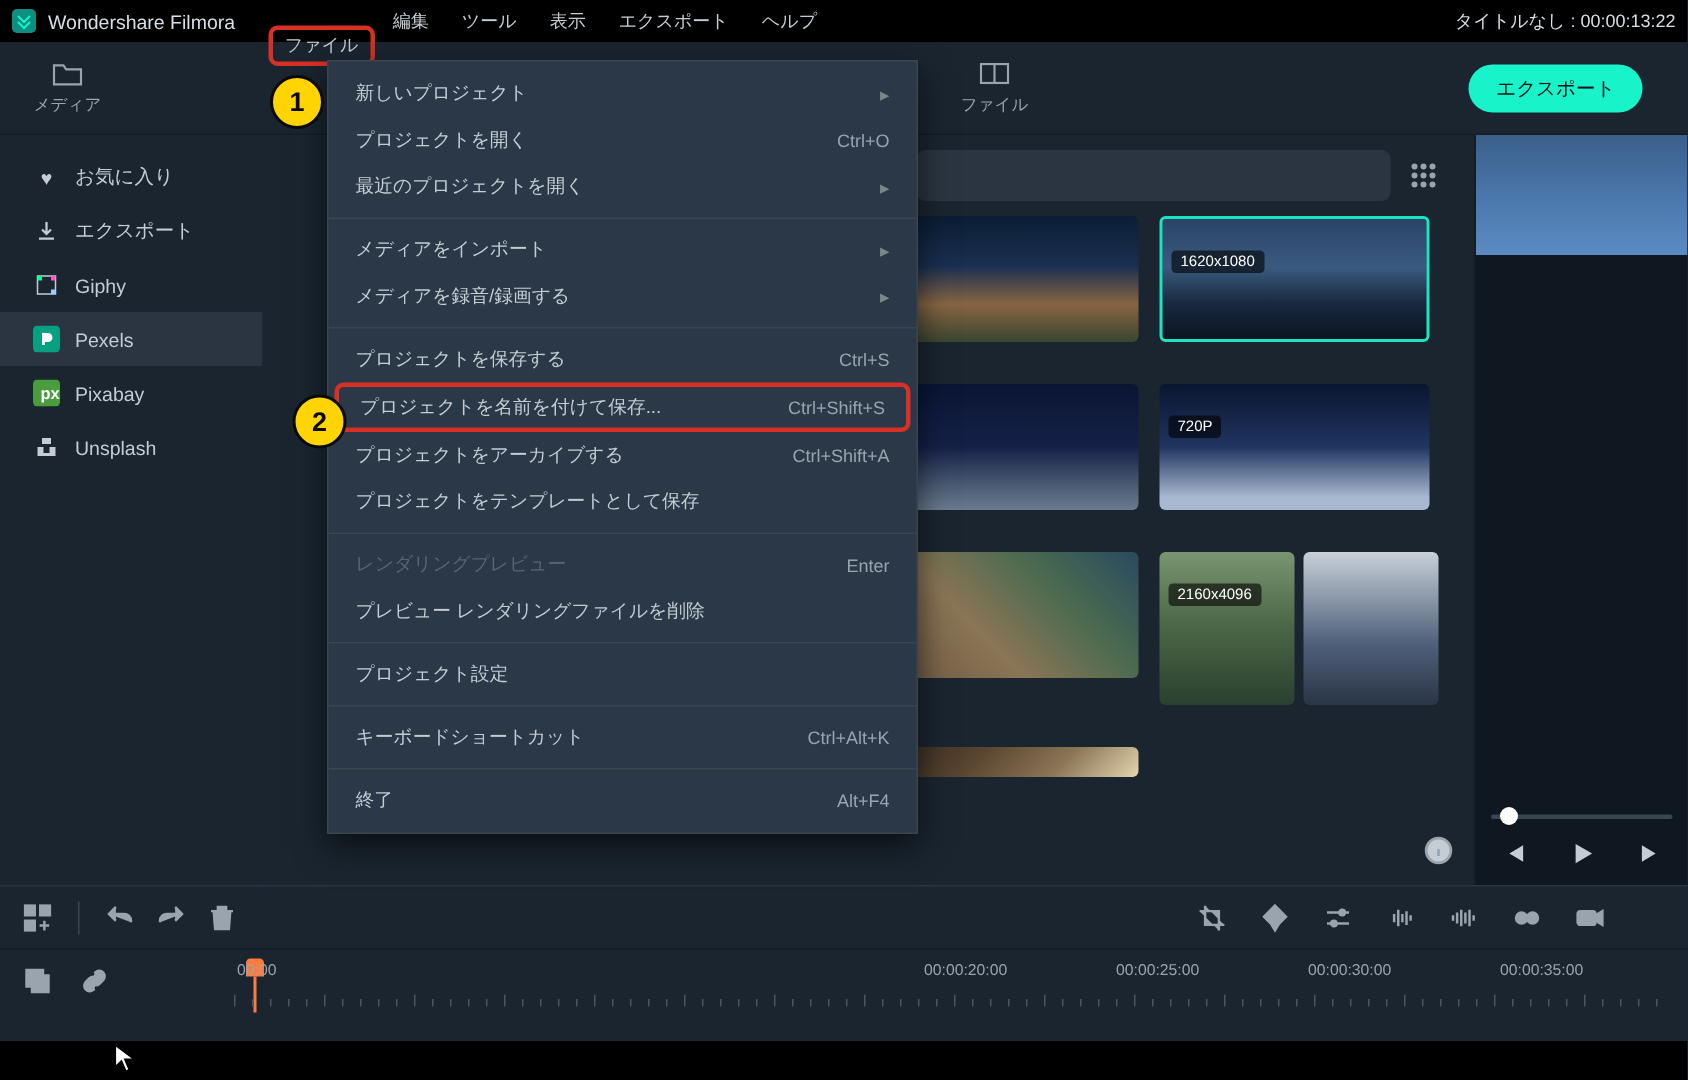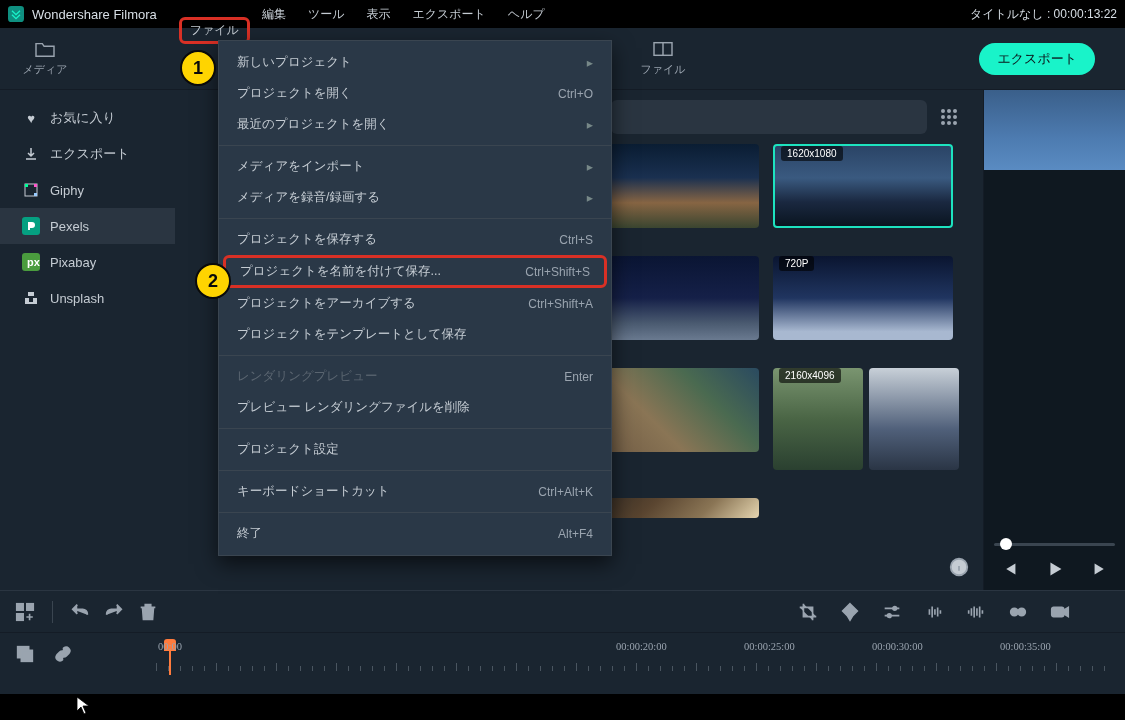--- a/index.html
+++ b/index.html
@@ -33,21 +33,21 @@
 .content { flex: 1; background: #1a2530; position: relative; }
 .search-row { display: flex; align-items: center; gap: 12px; padding: 10px 24px; }
 .search-box { flex: 1; max-width: 660px; height: 34px; background: #2a3541; border-radius: 6px; }
 .grid-icon { width: 20px; height: 20px; }
 
 .thumb-area { padding: 0 24px; display: flex; flex-wrap: wrap; gap: 14px; }
 .thumb { width: 180px; height: 84px; background: #2a3541; border-radius: 4px; position: relative; overflow: hidden; }
 .thumb.selected { border: 2px solid #1de3bf; }
 .thumb.tall { width: 90px; height: 102px; }
 .thumb-row { display: flex; gap: 14px; margin-bottom: 14px; }
-.badge { position: absolute; top: 0; left: 6px; background: rgba(0,0,0,0.6); color: #fff; font-size: 10px; padding: 2px 6px; border-radius: 3px; }
+.badge { position: absolute; top: 21px; left: 6px; background: rgba(0,0,0,0.6); color: #fff; font-size: 10px; padding: 2px 6px; border-radius: 3px; }
 
 .preview { width: 175px; background: #0f1820; position: relative; border-left: 1px solid #141c26; }
 .preview-img { width: 100%; height: 80px; background: linear-gradient(180deg,#3a5f8a 0%, #4d7bb0 60%, #5a8bc2 100%); position: absolute; top: 0; }
 .preview-controls { position: absolute; bottom: 10px; left: 0; right: 0; display: flex; align-items: center; justify-content: center; gap: 24px; }
 .preview-slider { position: absolute; bottom: 44px; left: 10px; right: 10px; height: 3px; background: #3a4550; border-radius: 2px; }
 .slider-knob { width: 12px; height: 12px; background: #fff; border-radius: 50%; position: absolute; top: -5px; left: 6px; }
 .pctrl { width: 22px; height: 22px; cursor: pointer; fill: #c5ccd3; }
 .info-icon { position: absolute; bottom: 12px; left: -36px; }
 
 .dropdown { position: absolute; top: 40px; left: 218px; width: 394px; background: #2a3847; border: 1px solid #3a4550; box-shadow: 0 8px 20px rgba(0,0,0,0.6); z-index: 100; padding: 6px 0; }
@@ -64,21 +64,21 @@
 
 .bottom { position: absolute; bottom: 0; left: 0; right: 0; height: 130px; background: #1a2530; border-top: 1px solid #2a3541; }
 .bottom-toolbar { height: 42px; display: flex; align-items: center; padding: 0 14px; gap: 12px; border-bottom: 1px solid #141c26; }
 .bt-sep { width: 1px; height: 22px; background: #3a4550; margin: 0 4px; }
 .bt-icon { width: 22px; height: 22px; cursor: pointer; fill: #9aa4af; }
 .bt-group-right { margin-left: auto; display: flex; gap: 20px; align-items: center; padding-right: 40px; }
 
 .timeline { height: 42px; display: flex; align-items: center; padding: 0 14px; gap: 16px; position: relative; }
 .tl-icon { width: 22px; height: 22px; fill: #9aa4af; cursor: pointer; }
 .ruler { position: absolute; left: 156px; right: 0; top: 8px; height: 30px; }
-.tick-label { position: absolute; font-size: 10.5px; color: #9aa4af; top: 0; font-family: Liberation Serif, serif; }
+.tick-label { position: absolute; font-size: 10.5px; color: #9aa4af; top: 0; }
 .ticks { position: absolute; top: 18px; left: 0; right: 0; height: 12px; }
 .tick { position: absolute; width: 1px; height: 5px; background: #4a5560; bottom: 0; }
 .tick.big { height: 8px; }
 .playhead { position: absolute; left: 8px; top: -2px; width: 12px; height: 32px; }
 .playhead-head { width: 12px; height: 12px; background: #ff7b3d; border-radius: 3px 3px 0 0; }
 .playhead-line { width: 2px; height: 24px; background: #ff7b3d; margin-left: 5px; }
 
 .dark-strip { position: absolute; bottom: 0; left: 0; right: 0; height: 26px; background: #000; }
 .cursor { position: absolute; bottom: 4px; left: 76px; z-index: 300; }
 

